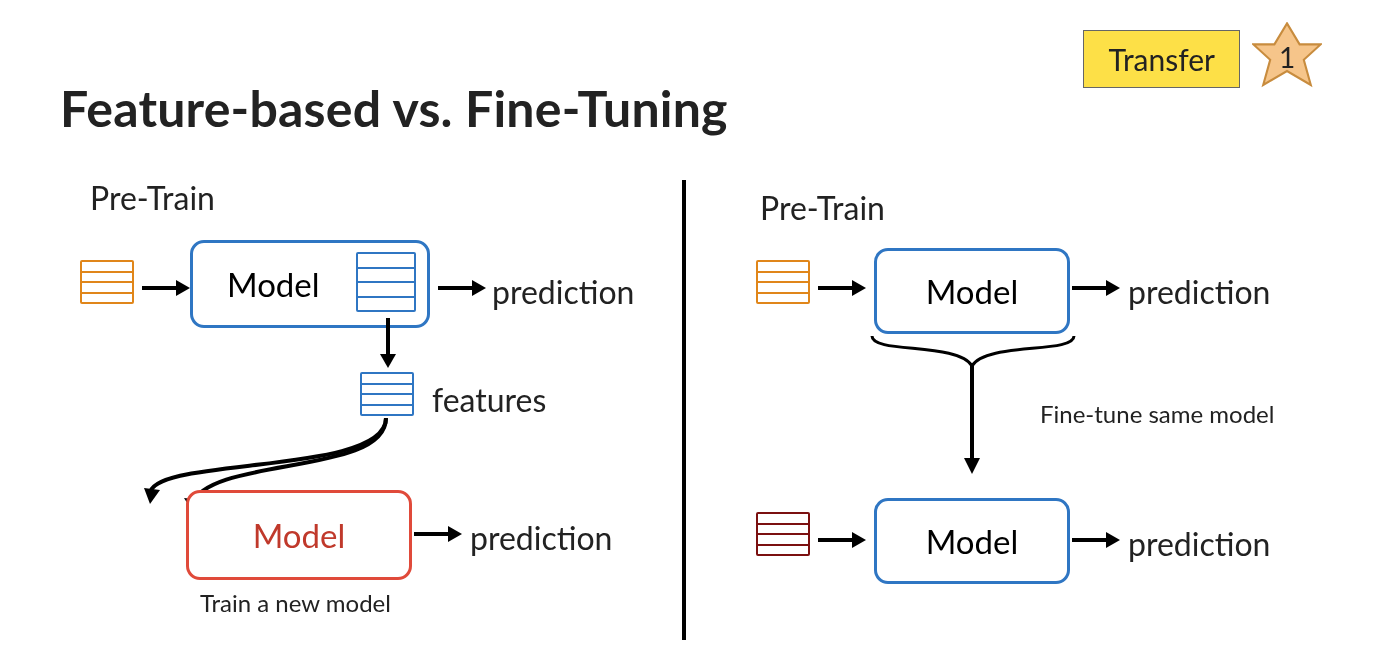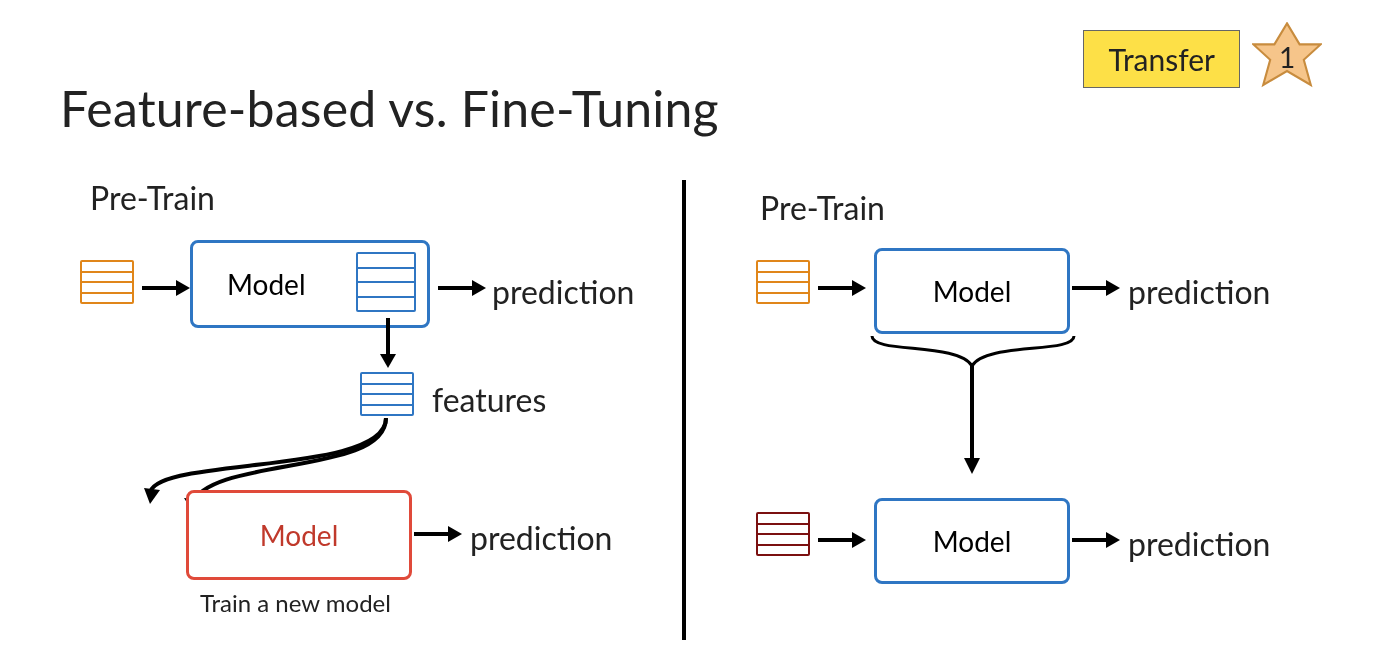--- a/index.html
+++ b/index.html
@@ -6,21 +6,21 @@
   body{
     width:1400px;height:660px;
     background:#ffffff;
     font-family:"Lato","Helvetica Neue",Arial,sans-serif;
     color:#222;
     position:relative;
     overflow:hidden;
   }
   .slide-title{
     position:absolute;left:60px;top:78px;
-    font-size:50px;font-weight:400;letter-spacing:.2px;
+    font-size:50px;font-weight:700;letter-spacing:.2px;
   }
   
   .transfer-box{
     position:absolute;right:160px;top:30px;
     border:1px solid #666;
     padding:10px 24px;
     font-size:30px;font-weight:400;
     background:#fde047;
   }
   .star-badge{
@@ -38,24 +38,24 @@
     position:absolute;left:682px;top:180px;width:4px;height:460px;
     background:#000;
   }
   
   .lbl{position:absolute;font-size:32px;}
   .lbl-sm{position:absolute;font-size:24px;}
   
   .model-box{
     position:absolute;
     border:3px solid;
-    border-radius:8px;
+    border-radius:14px;
     background:#fff;
     display:flex;align-items:center;justify-content:center;
-    font-size:28px;
+    font-size:33px;
   }
   .blue{border-color:#2f76c3;color:#000;}
   .red{border-color:#e04a3a;color:#c0392b;}
   
   .stack{
     position:absolute;width:54px;height:44px;
     border:2px solid;border-radius:2px;
     display:flex;flex-direction:column;justify-content:space-evenly;
     box-sizing:border-box;padding:0;
   }
@@ -188,21 +188,21 @@
   </svg>
 </div>
 <div class="arrow" style="left:962px;top:364px;">
   <svg width="20" height="110">
       <line x1="10" y1="0" x2="10" y2="94" stroke="#000" stroke-width="4"></line>
       <polygon points="2,94 10,110 18,94" fill="#000"></polygon>
     </svg>
 </div>
 
 <div class="lbl-sm" style="left:1040px;top:398px;width:310px;line-height:1.35;">
-  <br>
+  <span>Fine-tune same model</span><br>
 </div>
 
 <div class="stack st-dkred" style="left:756px;top:512px;">
   <div></div>
     <div></div>
     <div></div>
 </div>
 <div class="arrow" style="left:818px;top:530px;">
   <svg width="48" height="20">
       <line x1="0" y1="10" x2="34" y2="10" stroke="#000" stroke-width="4"></line>

